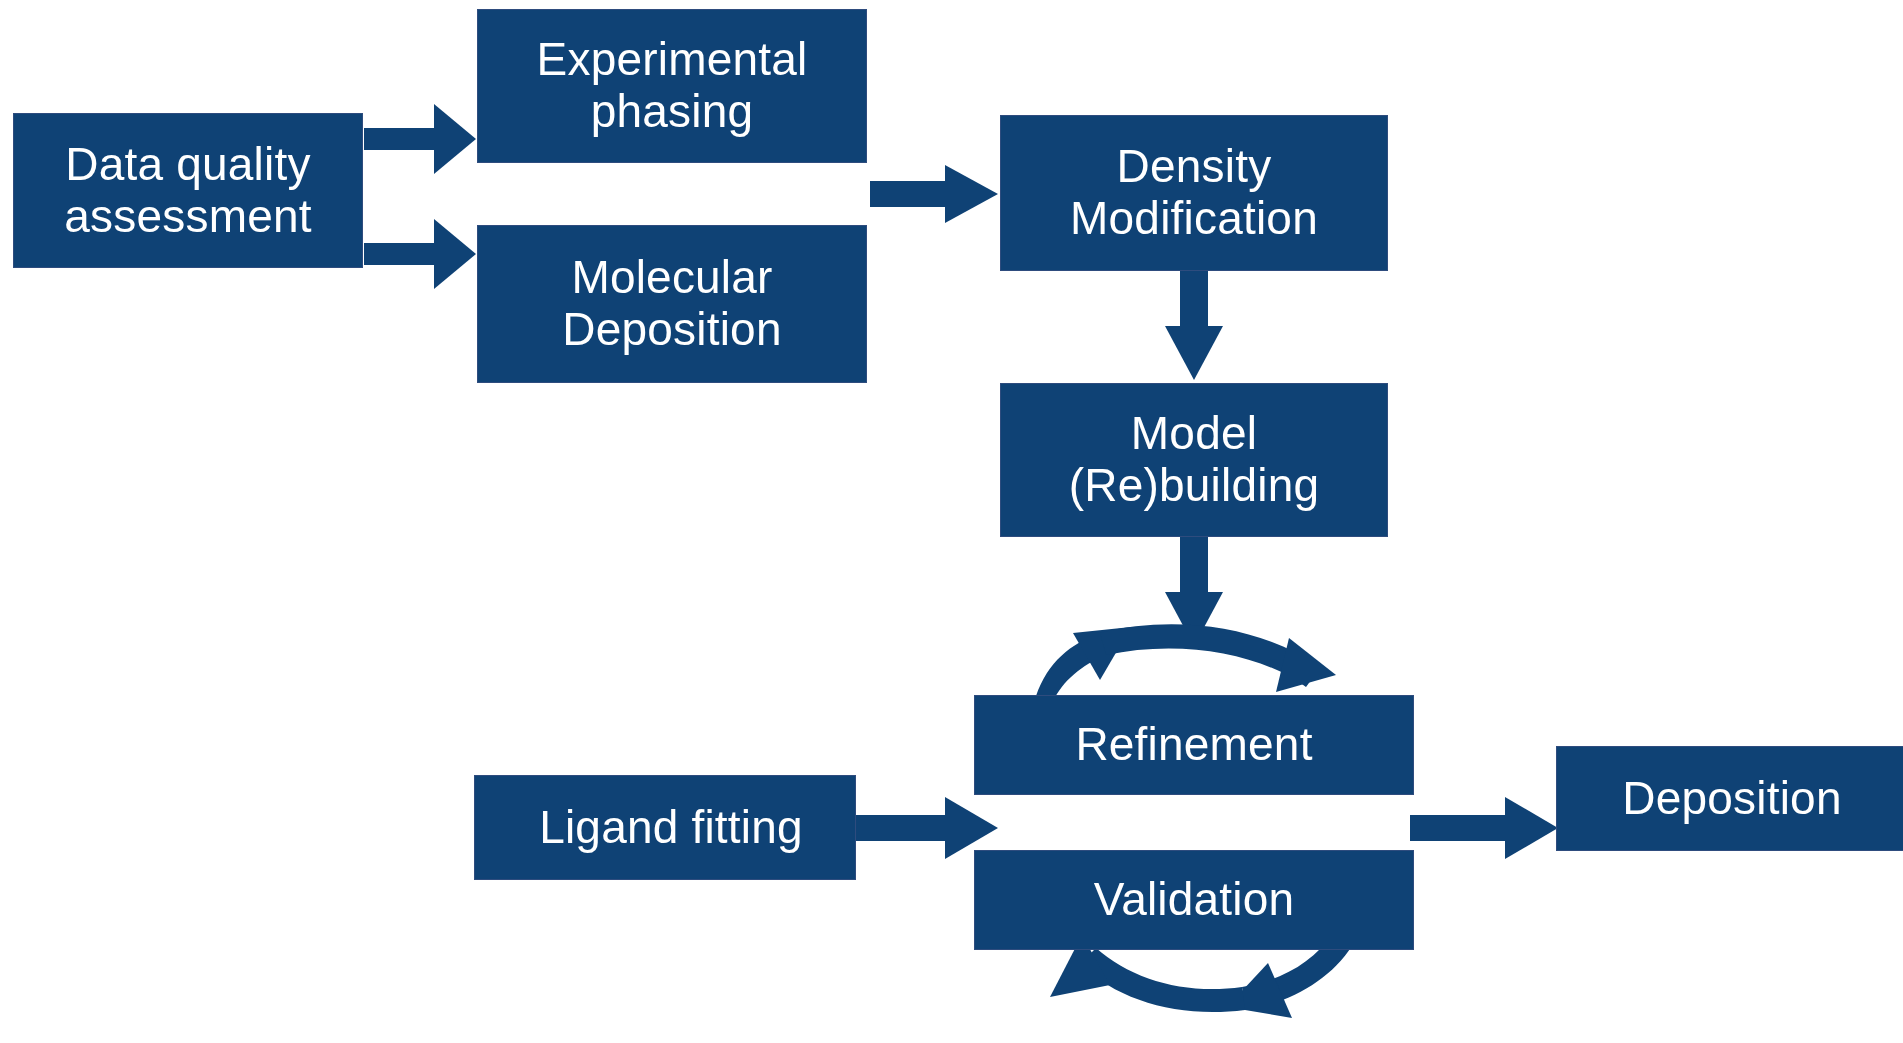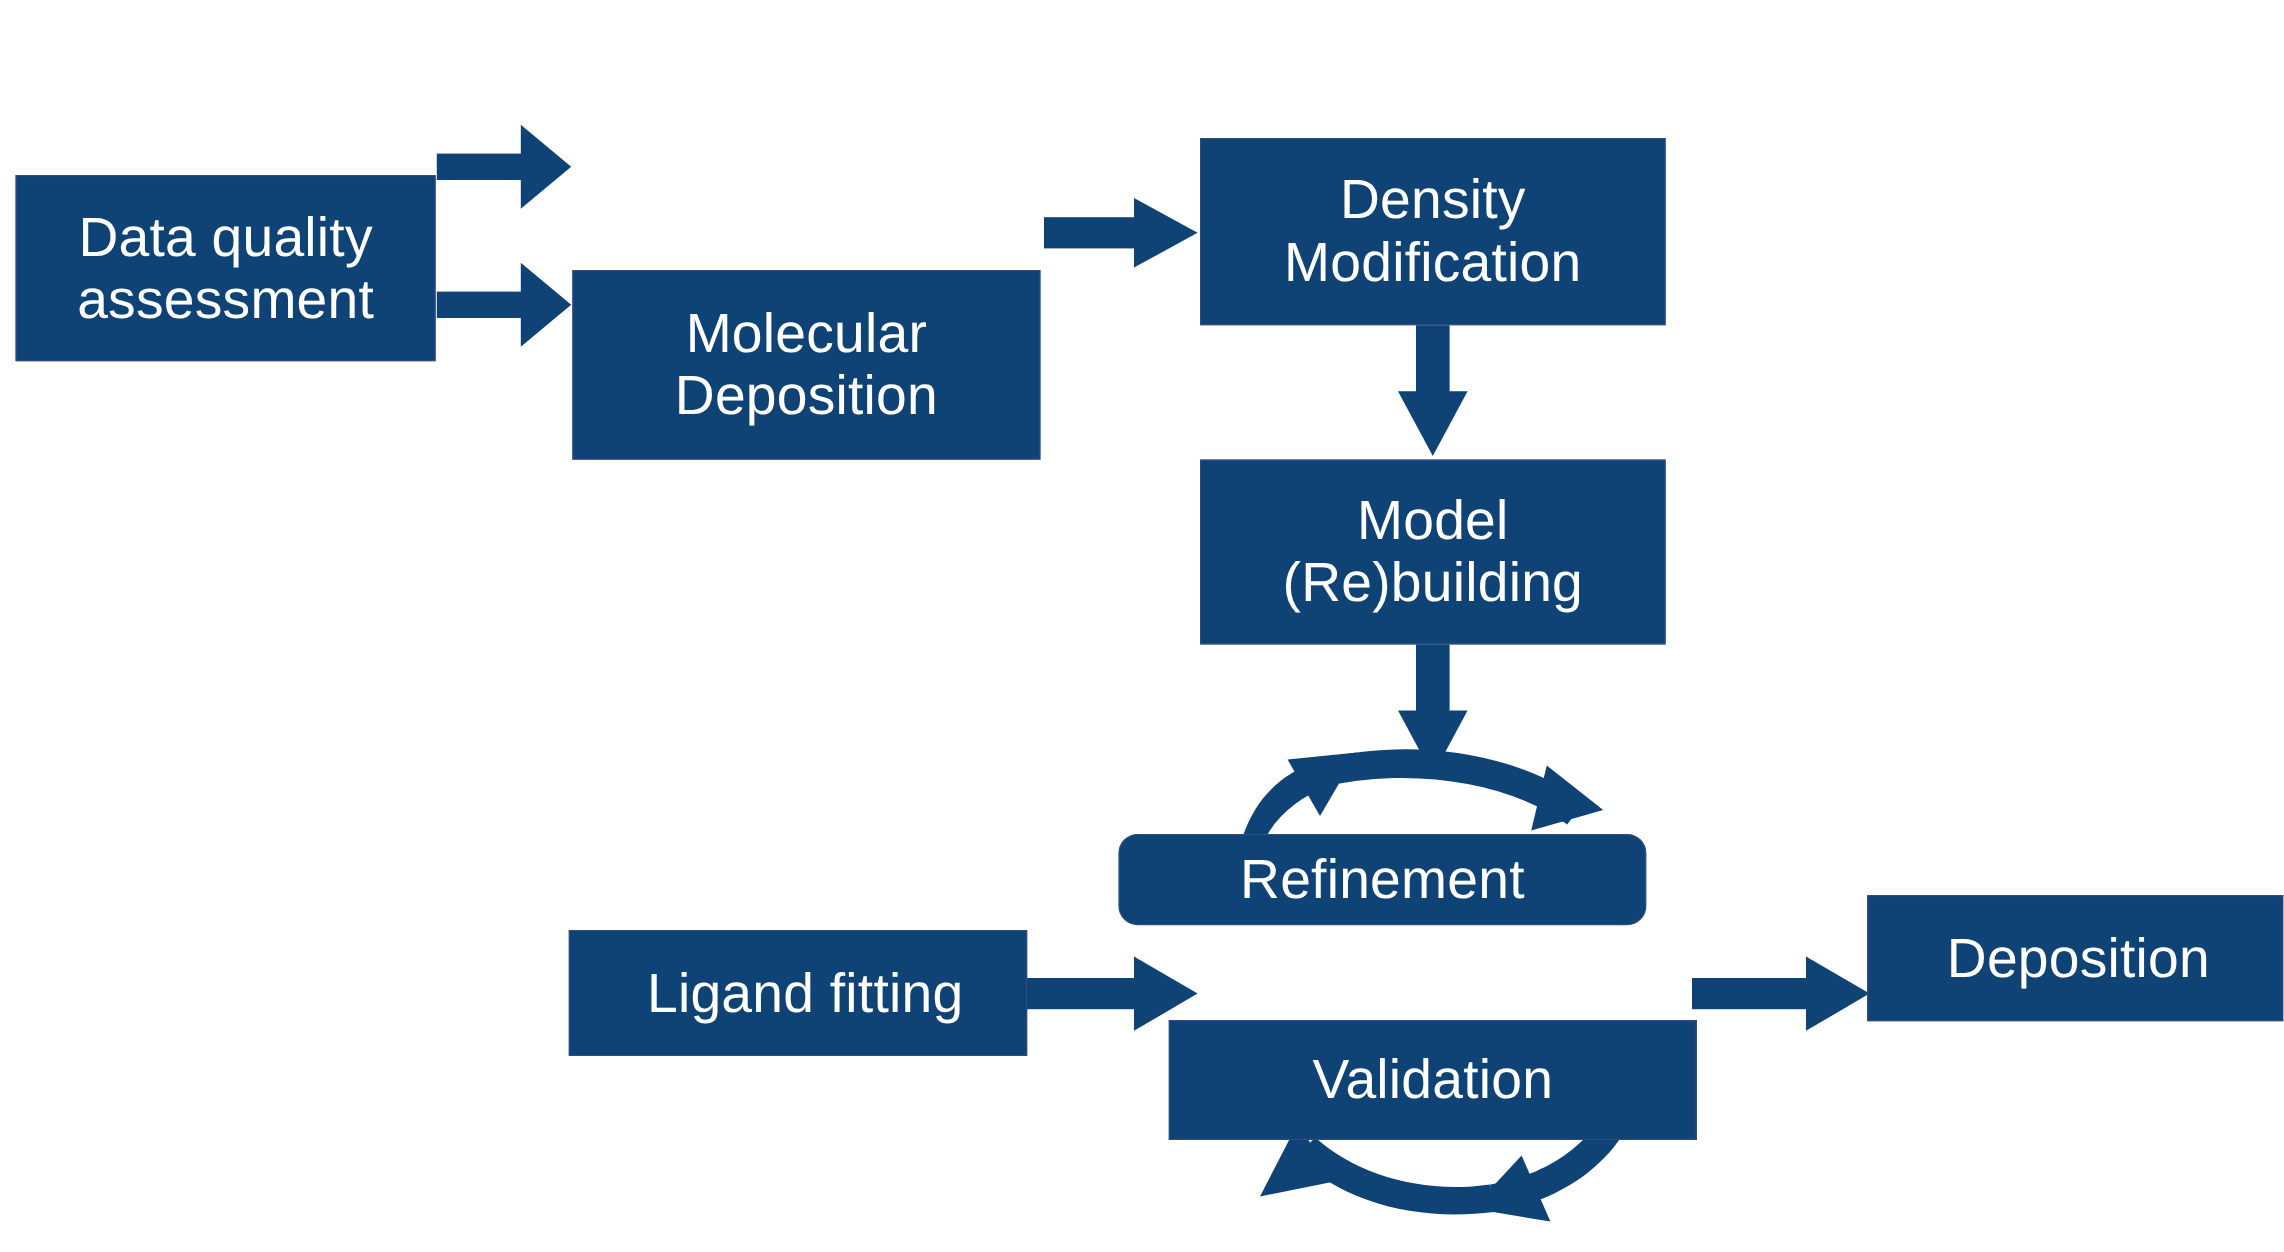--- a/index.html
+++ b/index.html
@@ -99,34 +99,36 @@
     </g>
 
     <g fill="#0F4275">
       <rect x="1410" y="815" width="115" height="26"></rect>
       <polygon points="1505,797 1505,859 1558,828"></polygon>
     </g>
   </svg>
 
   <div class="node-layer">
 
-    <div class="node" style="left:13px; top:113px; width:350px; height:155px;margin-top:33px;">Data quality
+    <div class="node" style="left:13px; top:113px; width:350px; height:155px;">Data quality
 assessment</div>
 
+    <div class="node" style="left:477px; top:9px; width:390px; height:154px;">Experimental
+phasing</div>
 
     <div class="node" style="left:477px; top:225px; width:390px; height:158px;">Molecular
 Deposition</div>
 
     <div class="node" style="left:1000px; top:383px; width:388px; height:154px;">Model
 (Re)building</div>
 
     <div class="node" style="left:1000px; top:115px; width:388px; height:156px;">Density
 Modification</div>
 
-    <div class="node" style="left:932px; top:695px; width:440px; height:76px;border-radius:16px;">Refinement</div>
+    <div class="node" style="left:974px; top:695px; width:440px; height:100px;">Refinement</div>
 
     <div class="node" style="left:974px; top:850px; width:440px; height:100px;">Validation</div>
 
     <div class="node" style="left:474px; top:775px; width:382px; height:105px;padding-left:12px;">Ligand fitting</div>
 
     <div class="node" style="left:1556px; top:746px; width:352px; height:105px;">Deposition</div>
 
   </div>
 </div>
 

